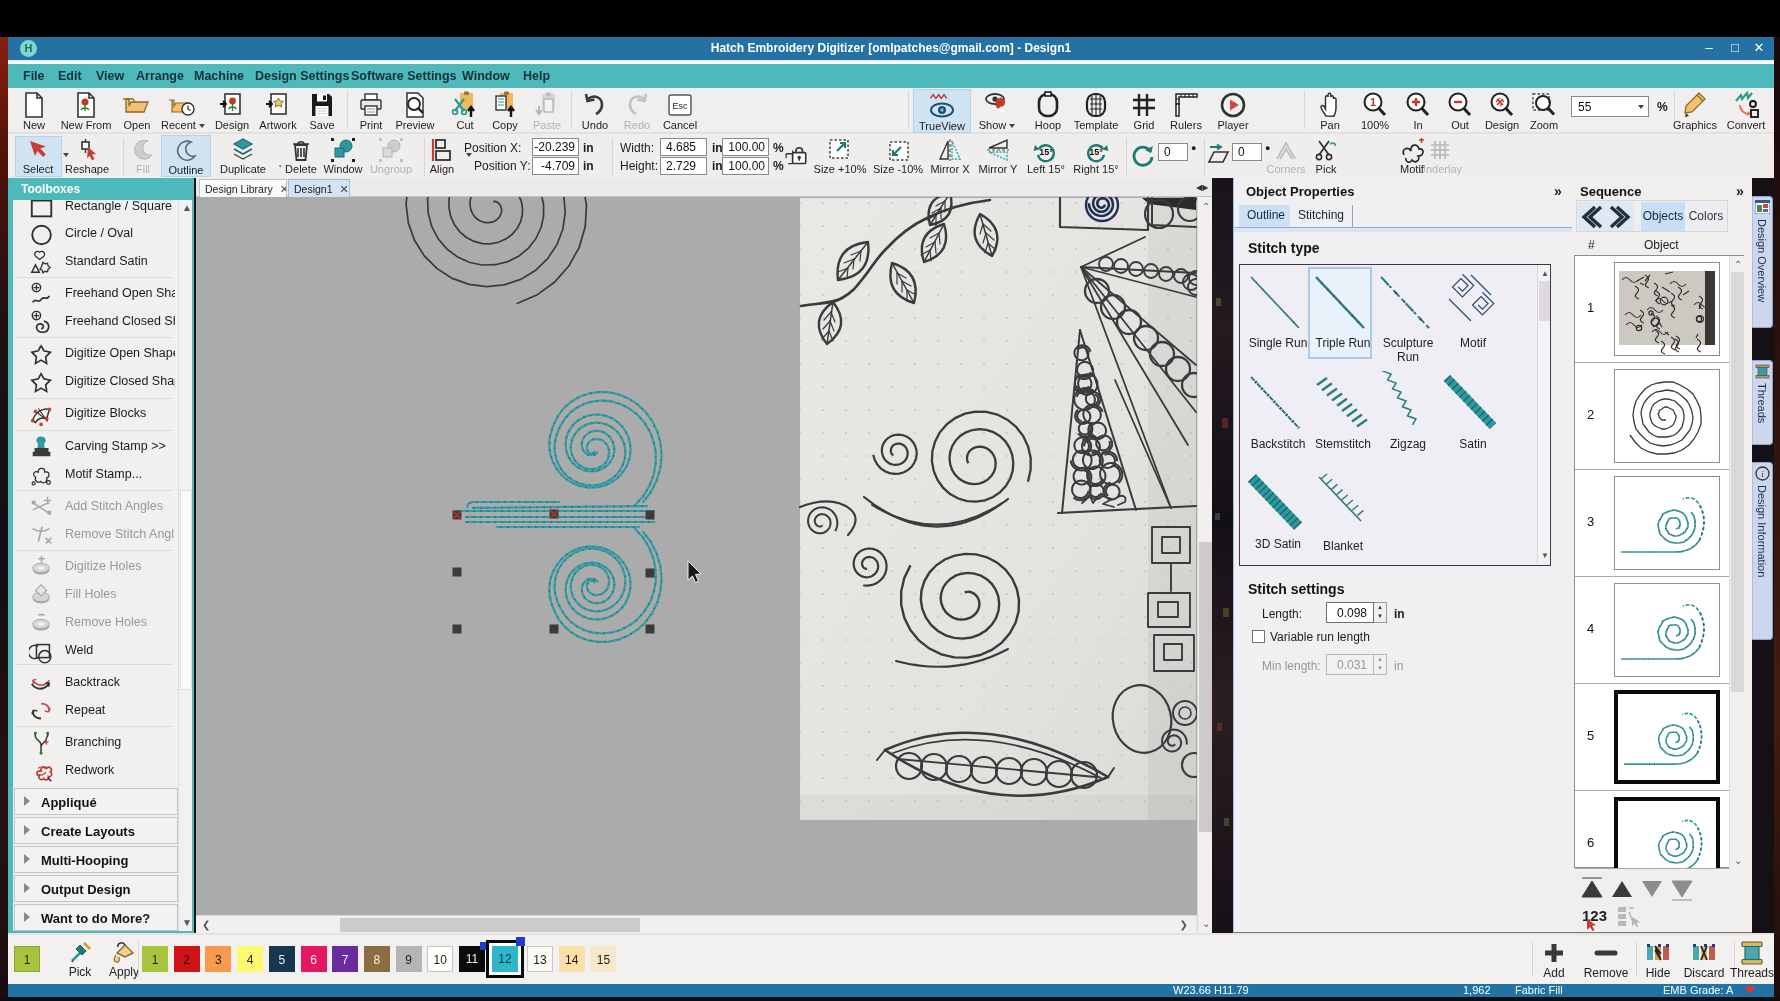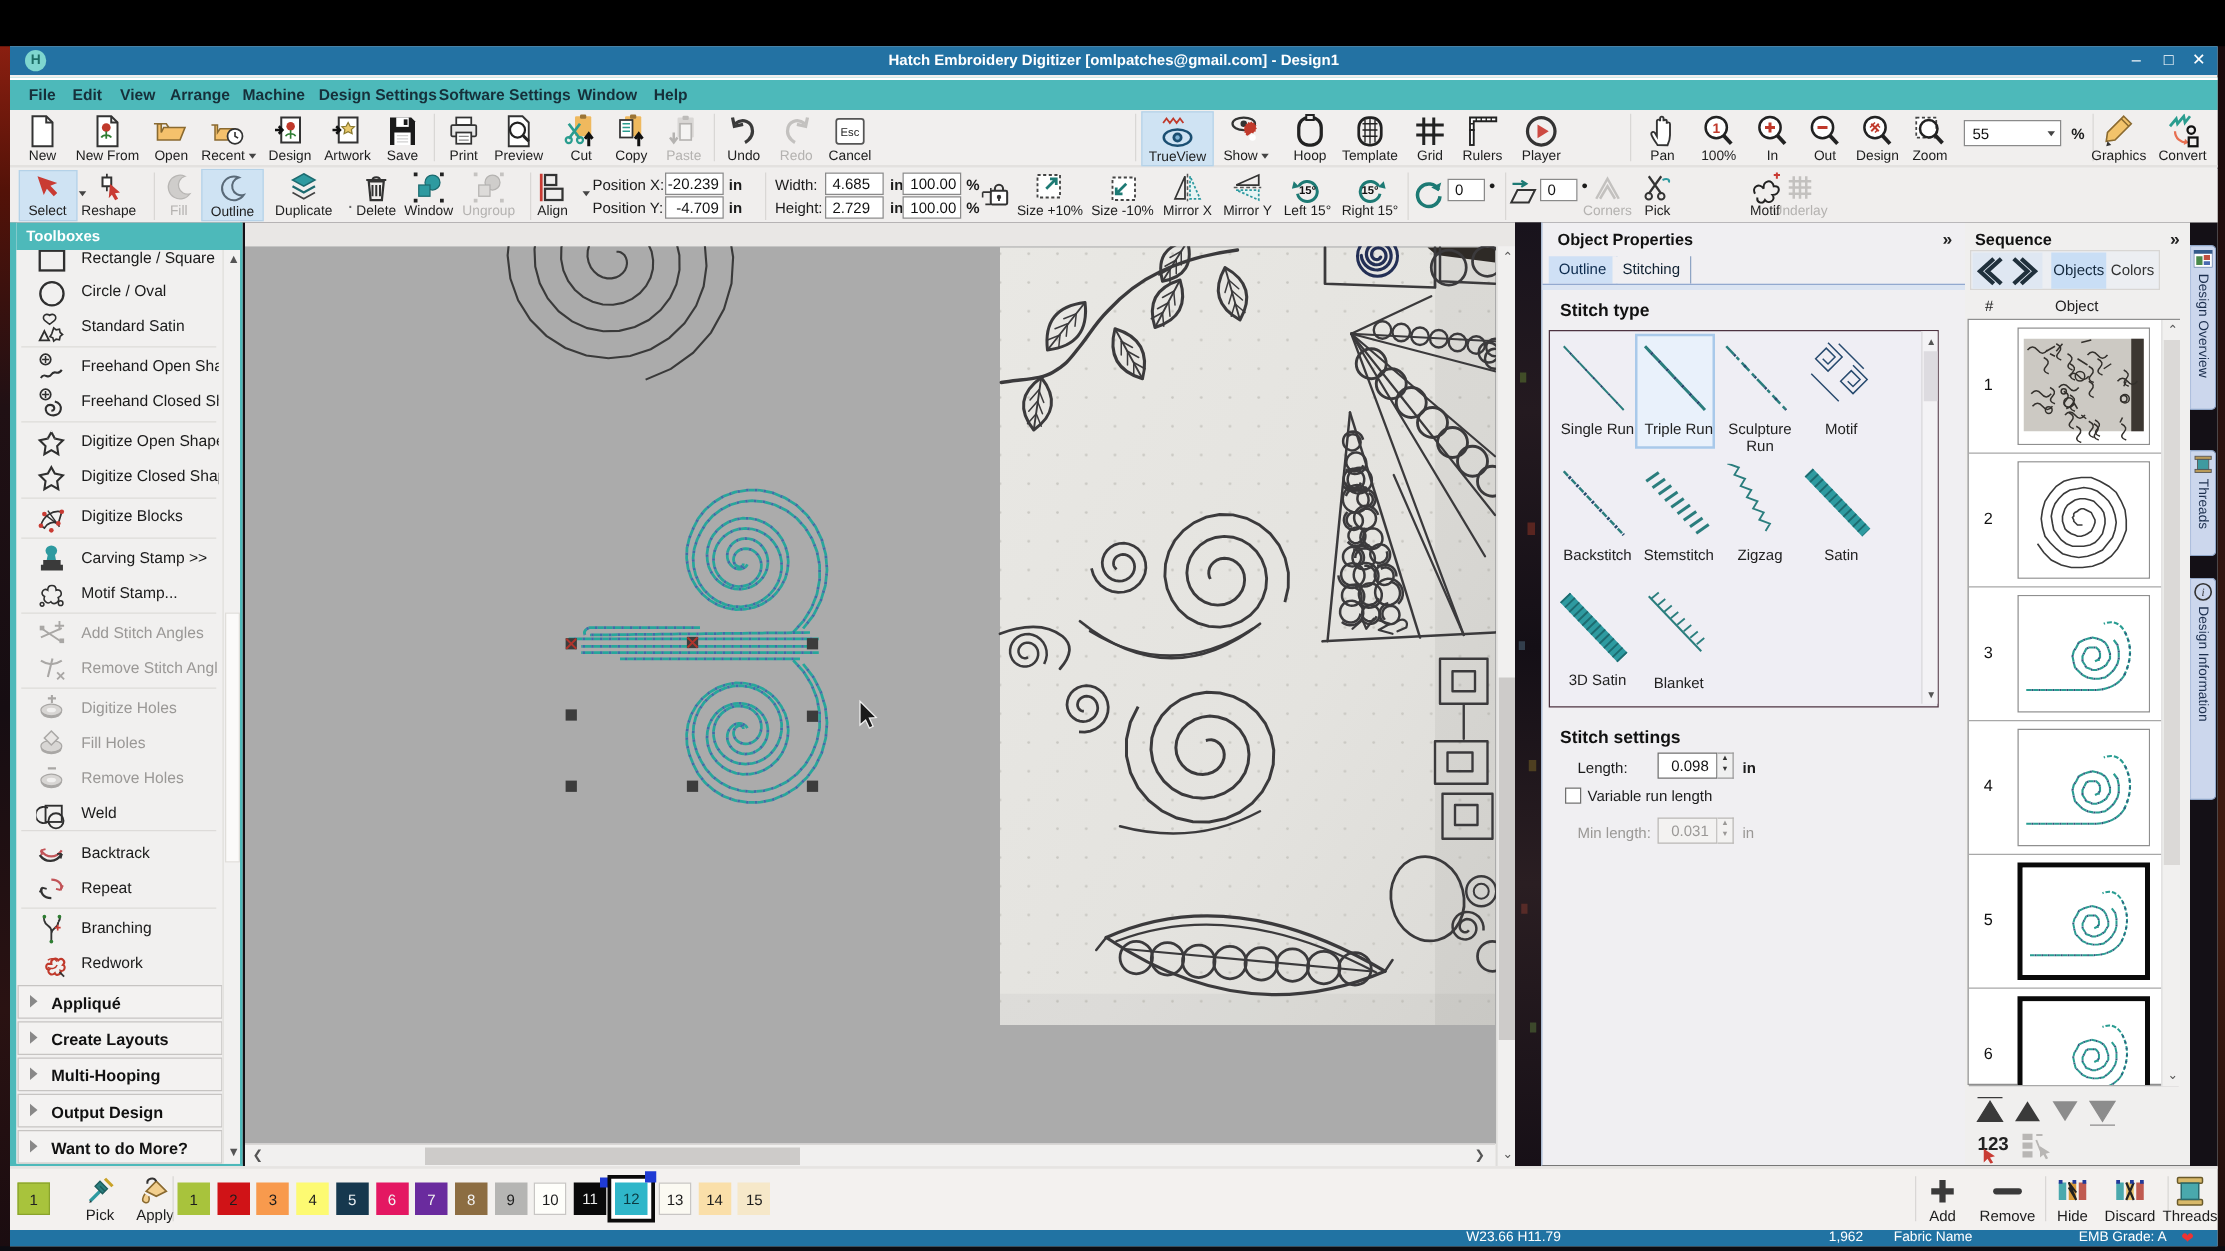--- a/index.html
+++ b/index.html
@@ -442,21 +442,21 @@
         <div class="vsep" style="left:416px"></div>
         <div class="b b2" style="left:414px;width:40px">
           <svg width="26" height="26" viewBox="0 0 26 26">
             <path d="M4 2 v22" stroke="#c93b33" stroke-width="2.2"></path>
             <rect x="7" y="3" width="9" height="8" fill="none" stroke="#333" stroke-width="1.8"></rect>
             <rect x="7" y="14" width="14" height="9" fill="none" stroke="#333" stroke-width="1.8"></rect>
           </svg>
           <div class="l">Align</div>
         </div>
         <span class="dd" style="position:absolute;left:458px;top:18px"></span>
-        <div class="flbl" style="left:466px;top:6px">Position X:</div>
+        <div class="flbl" style="left:456px;top:6px">Position X:</div>
         <div class="flbl" style="left:466px;top:24px">Position Y:</div>
         <div class="fld" style="left:524px;top:3px;width:47px">-20.239</div>
         <div class="fld" style="left:524px;top:22px;width:47px">-4.709</div>
         <div class="flbl" style="left:575px;top:6px;font-weight:bold">in</div>
         <div class="flbl" style="left:575px;top:24px;font-weight:bold">in</div>
         <div class="vsep" style="left:604px"></div>
         <div class="flbl" style="left:612px;top:6px">Width:</div>
         <div class="flbl" style="left:612px;top:24px">Height:</div>
         <div class="fld" style="left:652px;top:3px;width:47px;text-align:left;padding-left:5px">4.685</div>
         <div class="fld" style="left:652px;top:22px;width:47px;text-align:left;padding-left:5px">2.729</div>
@@ -774,20 +774,25 @@
               <span class="t">Want to do More?</span>
             </div>
           </div>
           <div id="tbxsb">
             <div class="sar" style="left:3px;top:3px">▲</div>
             <div style="position:absolute;left:1px;top:290px;width:12px;height:200px;background:#fbfaf9;border:1px solid #e0deda"></div>
             <div class="sar" style="left:3px;top:718px">▼</div>
           </div>
         </div>
 <div id="cv">
+          <div id="tabs">
+            <div class="tab" style="left:3px;width:88px">Design Library<span class="x">✕</span></div>
+            <div class="tab on" style="left:92px;width:62px">Design1<span class="x">✕</span></div>
+            <div class="sar" style="left:1000px;top:5px;font-size:8px;color:#333">◀▶</div>
+          </div>
           <svg id="cvsvg" width="1001" height="718" viewBox="0 0 1001 718">
             <rect x="0" y="0" width="1001" height="718" fill="#ababab"></rect>
             <path d="M297.2 4.4L298.8 4.4L300.5 4.8L302.1 5.8L303.6 7.2L304.7 9.1L305.4 11.3L305.6 13.8L305.1 16.5L304.0 19.1L302.2 21.5L299.7 23.5L296.8 24.9L293.4 25.7L289.7 25.7L286.0 24.8L282.5 23.0L279.3 20.3L276.7 16.9L274.9 12.8L274.0 8.3L274.2 3.5L275.5 -1.3L277.9 -5.8L281.3 -9.8L285.7 -13.0L290.9 -15.2L296.6 -16.3L302.5 -16.0L308.4 -14.4L313.9 -11.4L318.7 -7.2L322.6 -1.9L325.3 4.3L326.5 11.2L326.3 18.2L324.4 25.2L320.9 31.8L315.9 37.5L309.7 42.1L302.4 45.3L294.5 46.8L286.2 46.6L278.1 44.4L270.5 40.5L263.8 34.8L258.5 27.7L254.7 19.4L252.9 10.4L253.1 1.0L255.4 -8.3L259.8 -17.0L266.1 -24.6L274.1 -30.8L283.4 -35.1L293.5 -37.3L304.1 -37.2L314.5 -34.8L324.3 -30.0L333.0 -23.1L340.0 -14.3L344.9 -4.1L347.5 7.2L347.6 18.9L345.1 30.5L340.0 41.4L332.5 51.1L323.0 59.0L311.8 64.6L299.4 67.7L286.6 68.0L273.8 65.5L261.7 60.1L251.0 52.1L242.2 41.8L235.8 29.6L232.2 16.3L231.6 2.2L234.1 -11.8L239.7 -25.0L248.2 -36.8L259.2 -46.5L272.2 -53.7L286.7 -57.9L301.9 -58.8L317.0 -56.4L331.4 -50.6L344.4 -41.6L355.1 -30.0L363.1 -16.1L367.9 -0.6L369.2 15.7L366.9 32.1L360.9 47.7L351.6 61.7L339.3 73.5L324.6 82.4L308.1 87.8L290.7 89.6L273.1 87.4L256.3 81.4L241.1 71.7L228.3 58.9L218.5 43.3L212.3 25.9L210.1 7.3L212.0 -11.4L218.1 -29.5L228.0 -45.9L241.4 -59.8L257.7 -70.5L276.1 -77.5L295.8 -80.2L315.7 -78.6L335.0 -72.5L352.6 -62.4L367.7 -48.4L379.4 -31.4L387.1 -12.0L390.5 8.7L389.2 29.8L383.2 50.3L372.8 69.1L358.4 85.3L340.7 98.1L320.5 106.7" fill="none" stroke="#3a3a3a" stroke-width="1.7"></path>
             <defs>
               <pattern id="dots" width="23" height="23" patternUnits="userSpaceOnUse">
                 <circle cx="6" cy="6" r="1.1" fill="#c9c8c2"></circle>
               </pattern>
               <linearGradient id="pg" x1="0" y1="0" x2="1" y2="1">
                 <stop offset="0" stop-color="#e9e8e4"></stop>
                 <stop offset="0.6" stop-color="#e4e3df"></stop>
@@ -1329,17 +1334,17 @@
             <rect x="3" y="2" width="20" height="4.5" rx="1" fill="#d8b96a" stroke="#6a5a2a" stroke-width="1.2"></rect>
             <rect x="3" y="19.5" width="20" height="4.5" rx="1" fill="#d8b96a" stroke="#6a5a2a" stroke-width="1.2"></rect>
             <rect x="6" y="6.5" width="14" height="13" fill="#4aa9ad" stroke="#2a6a6e" stroke-width="1.2"></rect>
           </svg>
           <div class="l">Threads</div>
         </div>
       </div>
 <div id="status">
         <span style="left:1165px">W23.66 H11.79</span>
         <span style="left:1455px">1,962</span>
-        <span style="left:1507px">Fabric Name</span>
+        <span style="left:1507px">Fabric Fill</span>
         <span style="left:1655px">EMB Grade: A</span>
         <span style="left:1737px;color:#e33;font-size:12px">❤</span>
       </div>
 </div>
   </div>
 </body></html>

